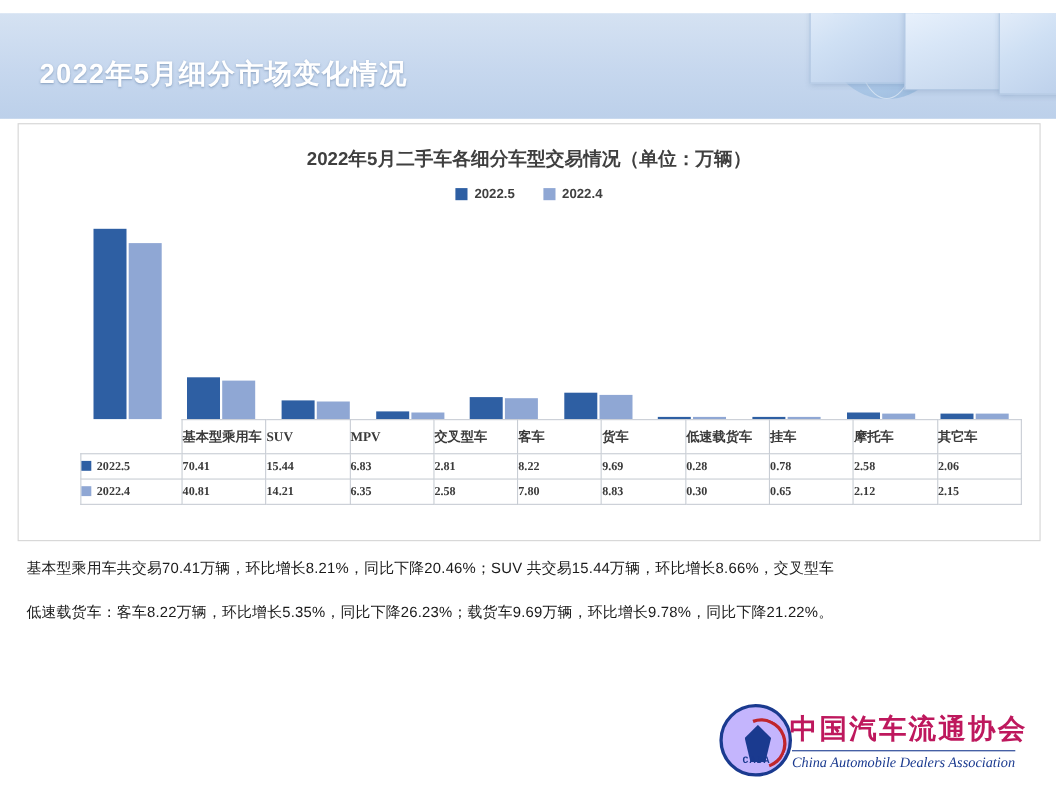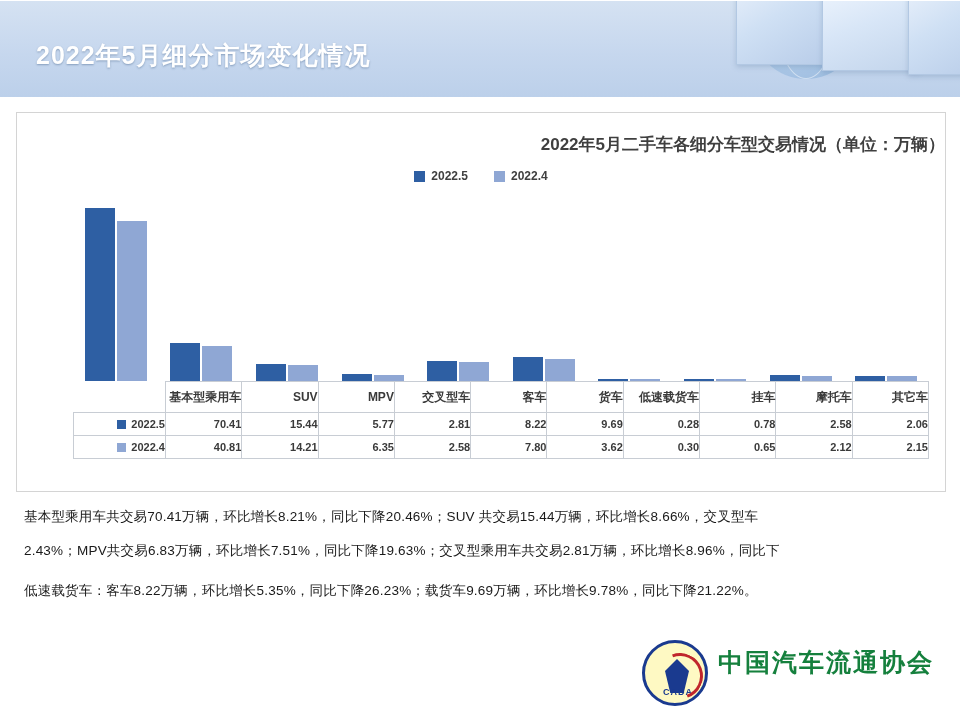--- a/index.html
+++ b/index.html
@@ -16,21 +16,21 @@
   }
   .slide {
     position: relative;
     width: 960px;
     height: 720px;
     background: #ffffff;
   }
   
   .header {
     position: absolute;
-    left: 0; top: 1px;
+    left: 0; top: 12px;
     width: 960px; height: 96px;
     background: linear-gradient(180deg, #d5e2f2 0%, #c6d7ee 55%, #bcd0ea 100%);
     overflow: hidden;
   }
   .header-cubes {
     position: absolute;
     right: 0; top: -8px;
     width: 420px; height: 104px;
   }
   .cube {
@@ -72,21 +72,21 @@
     position: absolute;
     left: 16px; top: 112px;
     width: 928px; height: 378px;
     background: #ffffff;
     border: 1px solid #d4d4d4;
   }
   .chart-title {
     position: absolute;
     left: 0; top: 20px;
     width: 928px;
-    text-align: right;
+    text-align: center;
     font-size: 17px;
     font-weight: bold;
     color: #3f3f3f;
   }
   .legend {
     position: absolute;
     left: 0; top: 56px;
     width: 928px;
     display: flex;
     justify-content: center;
@@ -126,23 +126,24 @@
     left: 56px; top: 268px;
     width: 856px;
     border-collapse: collapse;
     table-layout: fixed;
   }
   .tbl td {
     border: 1px solid #c8cdd4;
     font-size: 11px;
     font-weight: bold;
     color: #3a3a3a;
-    text-align: right;
+    text-align: left;
     height: 22px;
     padding: 0;
+    font-family: Liberation Serif, serif;
   }
   .tbl td.hdr-blank { border: none; }
   .tbl tr.head td {
     height: 30px;
     font-size: 12px;
     color: #3a3a3a;
     background: #ffffff;
   }
   .series-cell {
     text-align: left;
@@ -170,26 +171,27 @@
   }
   .note-block { margin-bottom: 6px; }
   
   .logo {
     position: absolute;
     right: 18px; bottom: 10px;
     width: 300px; height: 72px;
   }
   .logo-mark {
     position: absolute;
-    left: 0; top: 2px;
+    left: 12px; top: 2px;
     width: 66px; height: 66px;
     border-radius: 50%;
-    background: #fef9c3;
+    background: #c4b5fd;
     border: 3px solid #1a3a8f;
     box-sizing: border-box;
+    font-family: Liberation Mono, monospace;
   }
   .logo-mark::after {
     content: "";
     position: absolute;
     left: 12px; top: 10px;
     width: 40px; height: 40px;
     border-radius: 50%;
     border: 3px solid #c0262c;
     border-left-color: transparent;
     border-bottom-color: transparent;
@@ -200,21 +202,21 @@
     left: 20px; top: 16px;
     width: 24px; height: 34px;
     background: #1a3a8f;
     clip-path: polygon(50% 0%, 100% 35%, 78% 100%, 22% 100%, 0% 35%);
   }
   .logo-cn {
     position: absolute;
     left: 76px; top: 8px;
     font-size: 25px;
     font-weight: bold;
-    color: #15803d;
+    color: #be185d;
     letter-spacing: 2px;
     font-family: "Liberation Serif", serif;
   }
   .logo-en {
     position: absolute;
     left: 78px; top: 44px;
     font-size: 13px;
     color: #1a3a8f;
     font-style: italic;
     font-family: "Liberation Serif", serif;
@@ -320,57 +322,57 @@
             <td>货车</td>
             <td>低速载货车</td>
             <td>挂车</td>
             <td>摩托车</td>
             <td>其它车</td>
           </tr>
           <tr>
             <td class="series-cell"><span class="sw" style="background: rgb(46, 95, 163);"></span>2022.5</td>
             <td>70.41</td>
             <td>15.44</td>
-            <td>5.77</td>
+            <td>6.83</td>
             <td>2.81</td>
             <td>8.22</td>
             <td>9.69</td>
             <td>0.28</td>
             <td>0.78</td>
             <td>2.58</td>
             <td>2.06</td>
           </tr>
           <tr>
             <td class="series-cell"><span class="sw" style="background: rgb(143, 167, 212);"></span>2022.4</td>
             <td>40.81</td>
             <td>14.21</td>
             <td>6.35</td>
             <td>2.58</td>
             <td>7.80</td>
-            <td>3.62</td>
+            <td>8.83</td>
             <td>0.30</td>
             <td>0.65</td>
             <td>2.12</td>
             <td>2.15</td>
           </tr>
         </tbody>
     </table>
   </div>
 
   <div class="notes">
     <div class="note-block">
       <div class="note-line">基本型乘用车共交易70.41万辆，环比增长8.21%，同比下降20.46%；SUV 共交易15.44万辆，环比增长8.66%，交叉型车</div>
-      <div class="note-line">2.43%；MPV共交易6.83万辆，环比增长7.51%，同比下降19.63%；交叉型乘用车共交易2.81万辆，环比增长8.96%，同比下</div>
     </div>
     <div class="note-block">
       <div class="note-line">低速载货车：客车8.22万辆，环比增长5.35%，同比下降26.23%；载货车9.69万辆，环比增长9.78%，同比下降21.22%。</div>
     </div>
   </div>
 
   <div class="logo">
     <div class="logo-mark">
       <div class="logo-mark-inner"></div>
       <div class="logo-abbr">CADA</div>
     </div>
     <div class="logo-cn">中国汽车流通协会</div>
+    <div class="logo-en">China Automobile Dealers Association</div>
   </div>
 
 </div>
 
 </body></html>

